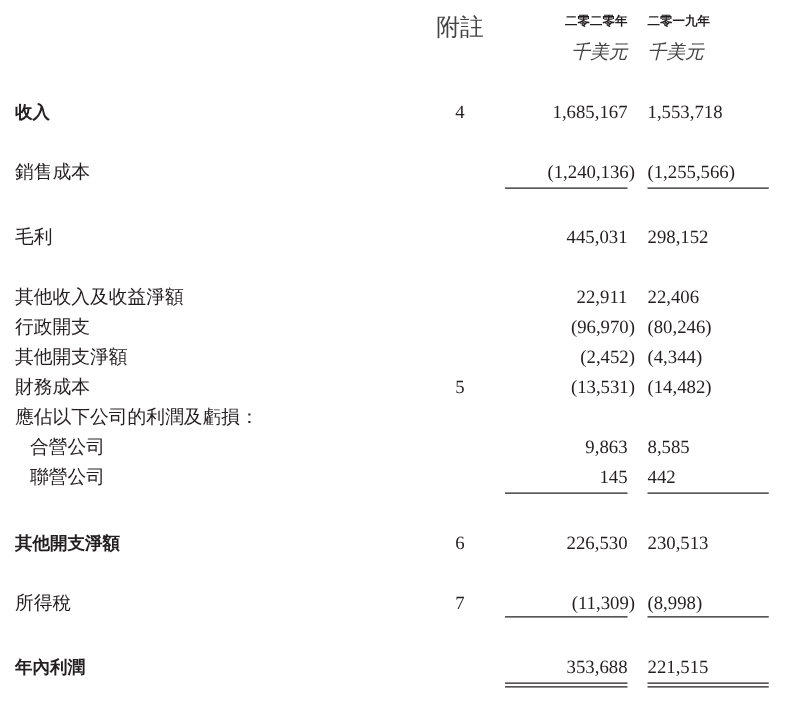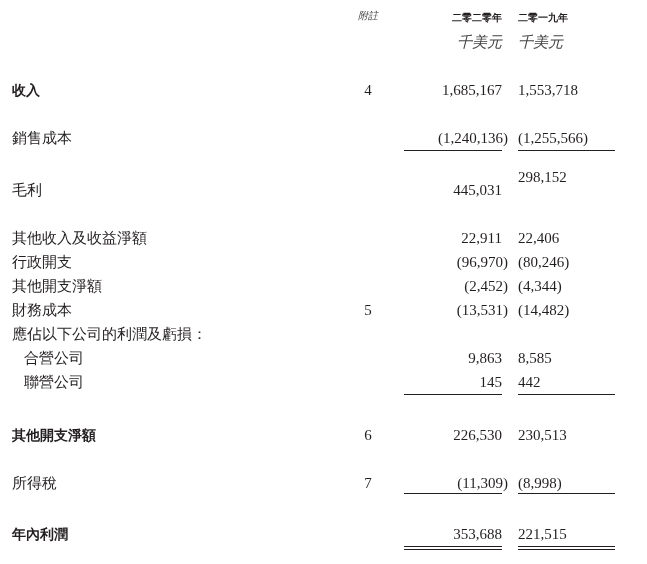--- a/index.html
+++ b/index.html
@@ -9,21 +9,21 @@
     color: #231f20;
   }
   .abs { position: absolute; white-space: nowrap; text-align: center; }
   .lbl { left: 12px; font-size: 15px; line-height: 18px; }
   .lbl.indent { left: 24px; }
   .lbl.bold { font-family: "DejaVu Sans", "Liberation Sans", sans-serif; font-weight: bold; font-size: 14px; }
   .note { left: 340px; width: 56px; text-align: center; font-size: 15px; line-height: 18px; }
   .c1 { left: 404px; width: 98px; text-align: right; font-size: 15px; line-height: 18px; }
   .c2 { left: 518px; width: 97px; text-align: left; font-size: 15px; line-height: 18px; }
   .neg { margin-right: -6px; }
-  .hdr-note { left: 340px; width: 56px; text-align: center; font-style: italic; font-size: 10px; top: 9px; color: #444; }
+  .hdr-note { left: 340px; width: 56px; text-align: center; font-size: 19px; top: 9px; color: #444; }
   .hdr-year { font-family: "DejaVu Sans", "Liberation Sans", sans-serif; font-weight: bold; font-size: 10px; top: 9px; }
   .hdr-unit { font-style: italic; font-size: 15px; top: 33px; color: #444; }
   .rule { position: absolute; height: 1px; background: #231f20; }
   .rule.c1r { left: 404px; width: 98px; }
   .rule.c2r { left: 518px; width: 97px; }
 </style>
 </head>
 <body>
 
 <div class="abs hdr-note">附註</div>
@@ -43,21 +43,21 @@
   <div class="abs lbl" style="top:129px">銷售成本</div>
   <div class="abs c1" style="top:129px"><span class="neg">(1,240,136)</span></div>
   <div class="abs c2" style="top:129px"><span class="neg">(1,255,566)</span></div>
 </div>
 <div class="rule c1r" style="top:150px"></div>
 <div class="rule c2r" style="top:150px"></div>
 
 <div>
   <div class="abs lbl" style="top:181px">毛利</div>
   <div class="abs c1" style="top:181px">445,031</div>
-  <div class="abs c2" style="top:168px">298,152</div>
+  <div class="abs c2" style="top:181px">298,152</div>
 </div>
 
 <div>
   <div class="abs lbl" style="top:229px">其他收入及收益淨額</div>
   <div class="abs c1" style="top:229px">22,911</div>
   <div class="abs c2" style="top:229px">22,406</div>
 </div>
 
 <div>
   <div class="abs lbl" style="top:253px">行政開支</div>

